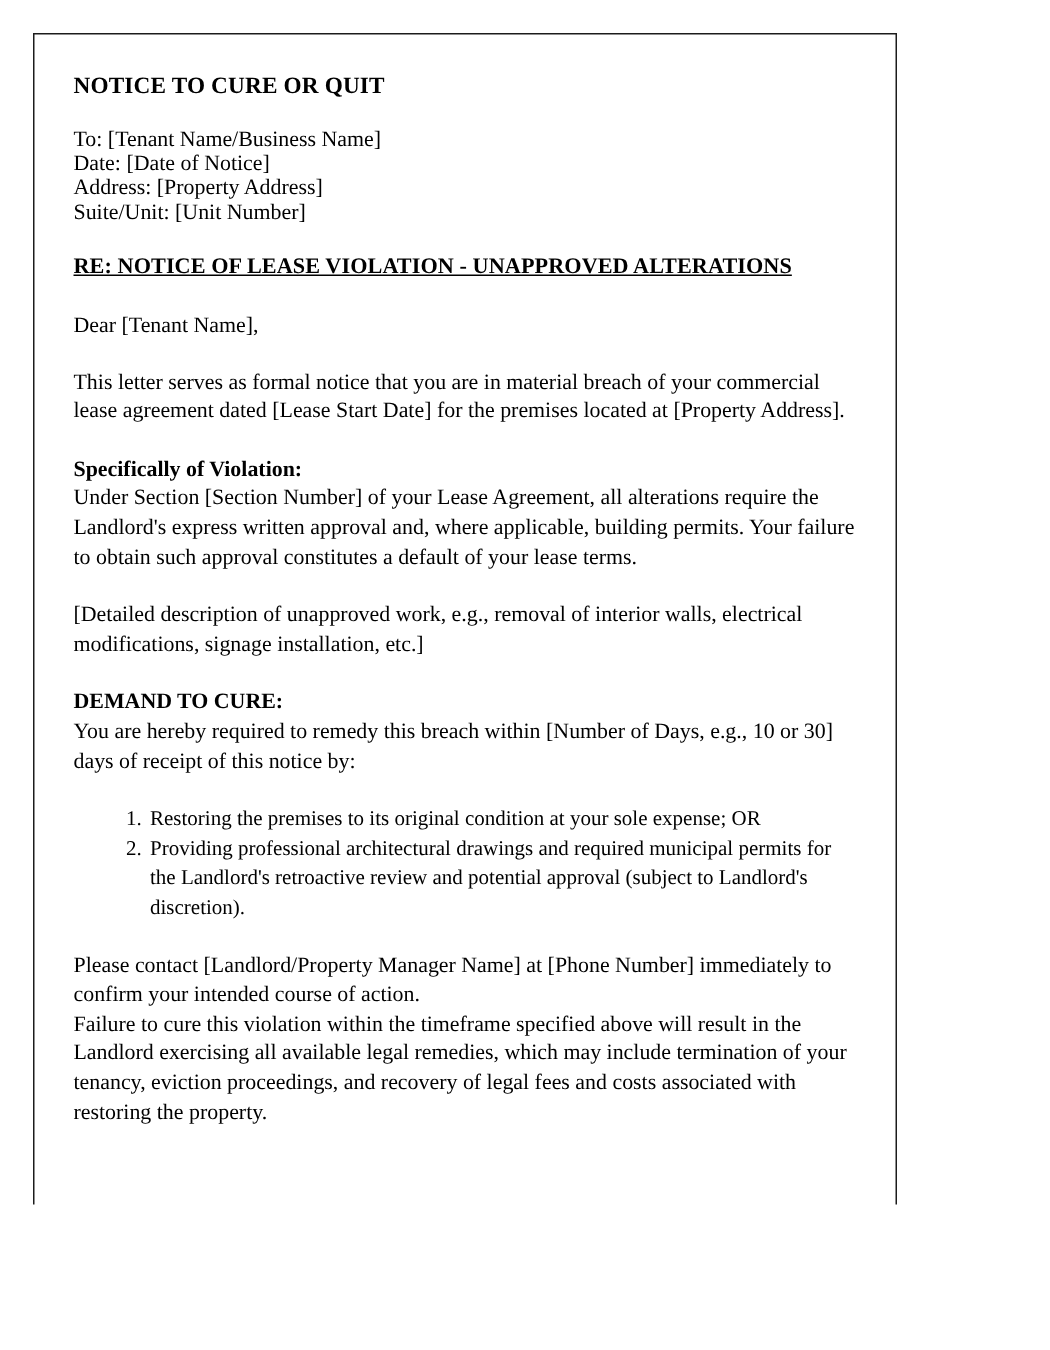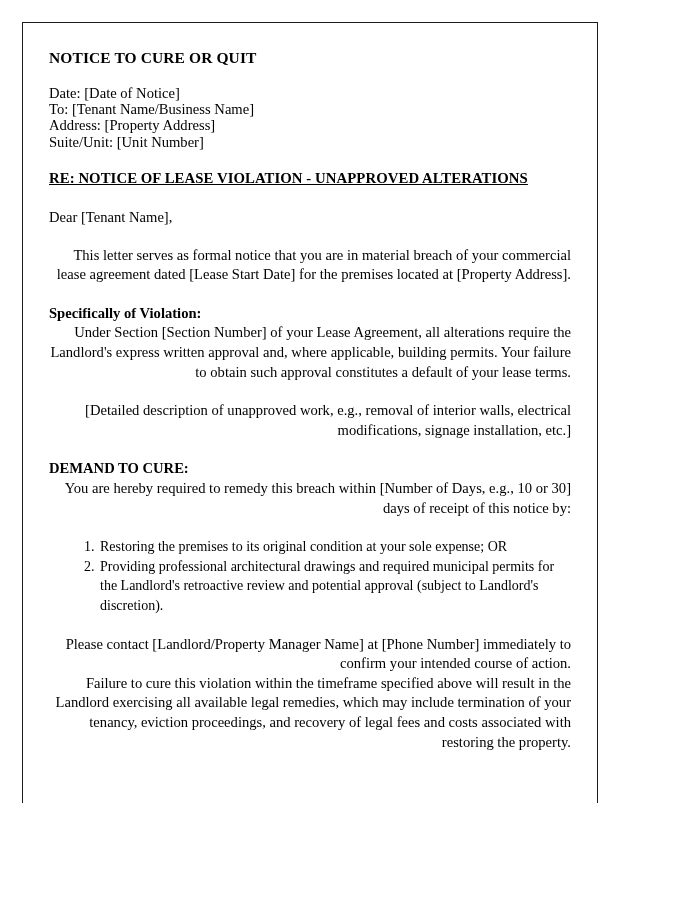--- a/index.html
+++ b/index.html
@@ -63,21 +63,21 @@
   .salutation {
     font-size: 14.6px;
     line-height: 19px;
     margin: 0 0 19px 0;
   }
 
   p.para {
     font-size: 14.6px;
     line-height: 19.6px;
     margin: 0 0 19px 0;
-    text-align: right;
+    text-align: left;
   }
 
   .section-heading {
     font-size: 14.6px;
     font-weight: bold;
     line-height: 19.6px;
     margin: 0;
   }
 
   
@@ -102,22 +102,22 @@
 </style>
 </head>
 <body>
 
 <div class="page">
   <div class="page-body">
 
     <div class="doc-title">NOTICE TO CURE OR QUIT</div>
 
     <div class="address-block">
+      <div class="address-line">To: [Tenant Name/Business Name]</div>
       <div class="address-line">Date: [Date of Notice]</div>
-      <div class="address-line">To: [Tenant Name/Business Name]</div>
       <div class="address-line">Address: [Property Address]</div>
       <div class="address-line">Suite/Unit: [Unit Number]</div>
     </div>
 
     <div class="subject-line">RE: NOTICE OF LEASE VIOLATION - UNAPPROVED ALTERATIONS</div>
 
     <div class="salutation">Dear [Tenant Name],</div>
 
     <p class="para">This letter serves as formal notice that you are in material breach of your commercial lease agreement dated [Lease Start Date] for the premises located at [Property Address].</p>
 

